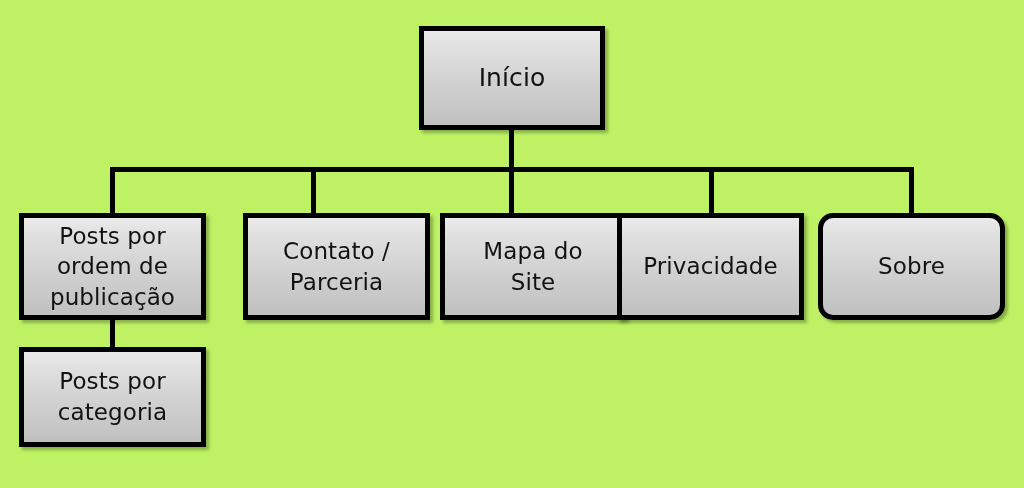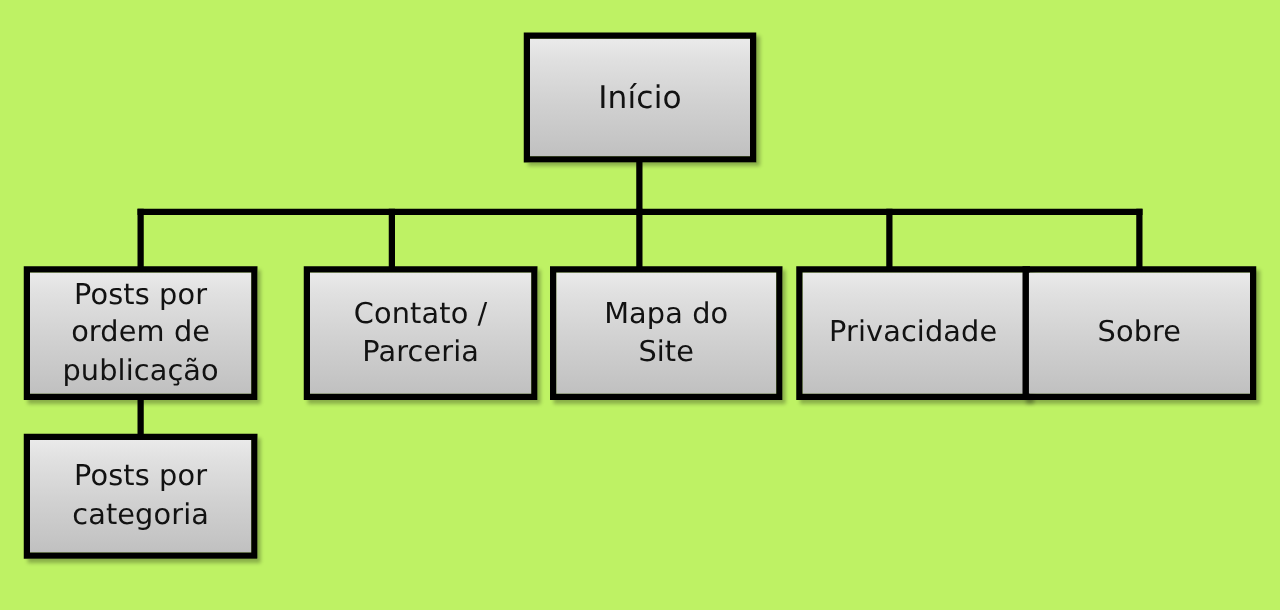--- a/index.html
+++ b/index.html
@@ -43,22 +43,22 @@
 
   
   .node.root { left: 419px; top: 26px; width: 186px; height: 104px; }
   .node.root .node-label { font-size: 25px; }
 
   
   .node.lvl2 { top: 213px; height: 107px; }
   .node.n-posts-ordem   { left: 19px;  width: 187px; }
   .node.n-contato       { left: 220px; width: 187px; margin-left: 23px; }
   .node.n-mapa          { left: 440px; width: 186px; }
-  .node.n-privacidade   { left: 617px; width: 187px; margin-left: 20px; }
-  .node.n-sobre         { left: 818px; width: 187px; }
+  .node.n-privacidade   { left: 617px; width: 187px; }
+  .node.n-sobre         { left: 818px; width: 187px; border-radius: 15px; }
 
   
   .node.n-posts-categoria { left: 19px; top: 347px; width: 187px; height: 100px; }
 
   
   .conn {
     position: absolute;
     background: #000000;
     z-index: 1;
   }

